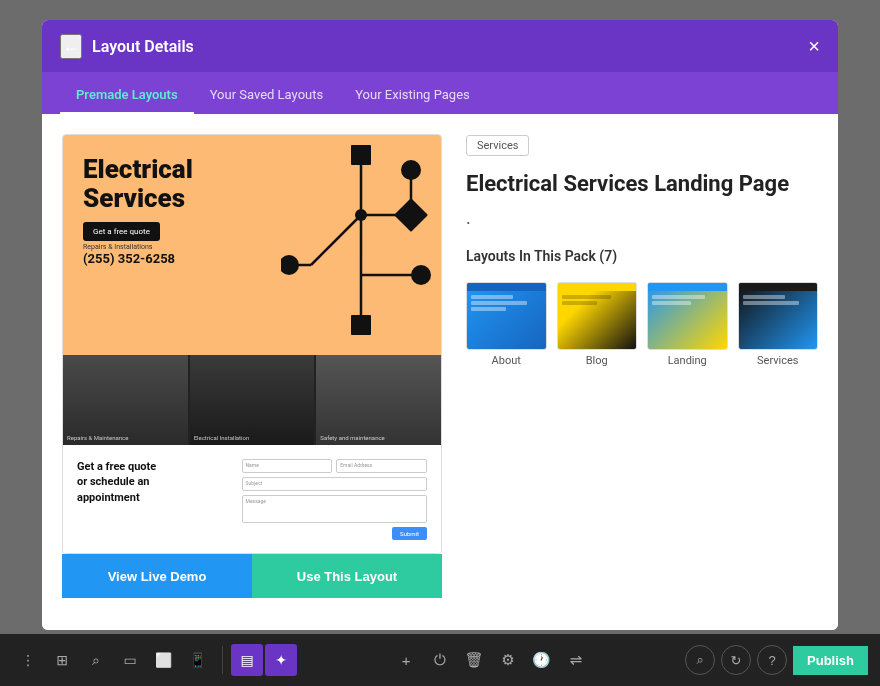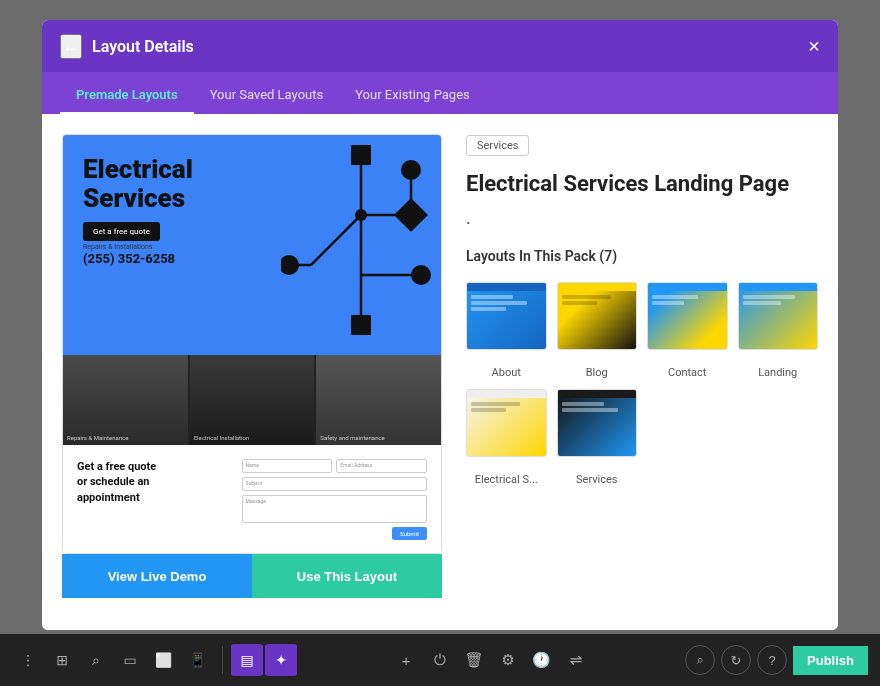--- a/index.html
+++ b/index.html
@@ -125,21 +125,21 @@
       height: 420px;
       overflow: hidden;
       border: 1px solid #ddd;
       border-radius: 4px;
       background: #f5f5f5;
       position: relative;
     }
 
     
     .mockup-hero {
-      background: #3b82f6;
+      background: #fdba74;
       width: 100%;
       height: 220px;
       position: relative;
       padding: 20px;
       overflow: hidden;
     }
     .mockup-hero-title {
       font-size: 26px;
       font-weight: 900;
       color: #111;
@@ -316,21 +316,21 @@
     .thumbnails-grid {
       display: grid;
       grid-template-columns: repeat(4, 1fr);
       gap: 10px;
       margin-top: 4px;
     }
 
     .thumbnail-item {
       display: flex;
       flex-direction: column;
-      gap: 16px;
+      gap: 4px;
       cursor: pointer;
     }
     .thumbnail-img {
       width: 100%;
       height: 68px;
       border-radius: 3px;
       overflow: hidden;
       border: 1px solid #ddd;
     }
     .thumb-about { background: linear-gradient(135deg, #2196F3 0%, #1565C0 100%); }
@@ -608,59 +608,35 @@
               <div class="thumb-bar" style="background:#ffd700;"></div>
               <div class="thumb-lines">
                 <div class="thumb-line dark" style="width:70%;"></div>
                 <div class="thumb-line dark" style="width:50%;"></div>
               </div>
             </div>
           </div>
           <span class="thumbnail-label">Blog</span>
         </div>
 
-        <div class="thumbnail-item">
-          <div class="thumbnail-img thumb-contact">
-            <div class="thumb-inner">
-              <div class="thumb-bar" style="background:#2196F3;"></div>
-              <div class="thumb-lines">
-                <div class="thumb-line" style="width:65%;"></div>
-                <div class="thumb-line" style="width:45%;"></div>
-              </div>
-            </div>
-          </div>
-          <span class="thumbnail-label">Contact</span>
-        </div>
 
 
         <div class="thumbnail-item">
           <div class="thumbnail-img thumb-landing">
             <div class="thumb-inner">
               <div class="thumb-bar" style="background:#2196F3;"></div>
               <div class="thumb-lines">
                 <div class="thumb-line" style="width:75%;"></div>
                 <div class="thumb-line" style="width:55%;"></div>
               </div>
             </div>
           </div>
           <span class="thumbnail-label">Landing</span>
         </div>
 
-        <div class="thumbnail-item">
-          <div class="thumbnail-img thumb-electrical">
-            <div class="thumb-inner">
-              <div class="thumb-bar" style="background:#eee;"></div>
-              <div class="thumb-lines">
-                <div class="thumb-line dark" style="width:70%;"></div>
-                <div class="thumb-line dark" style="width:50%;"></div>
-              </div>
-            </div>
-          </div>
-          <span class="thumbnail-label">Electrical S...</span>
-        </div>
 
         <div class="thumbnail-item">
           <div class="thumbnail-img thumb-services">
             <div class="thumb-inner">
               <div class="thumb-bar" style="background:#1a1a1a;"></div>
               <div class="thumb-lines">
                 <div class="thumb-line" style="width:60%;"></div>
                 <div class="thumb-line" style="width:80%;"></div>
               </div>
             </div>

